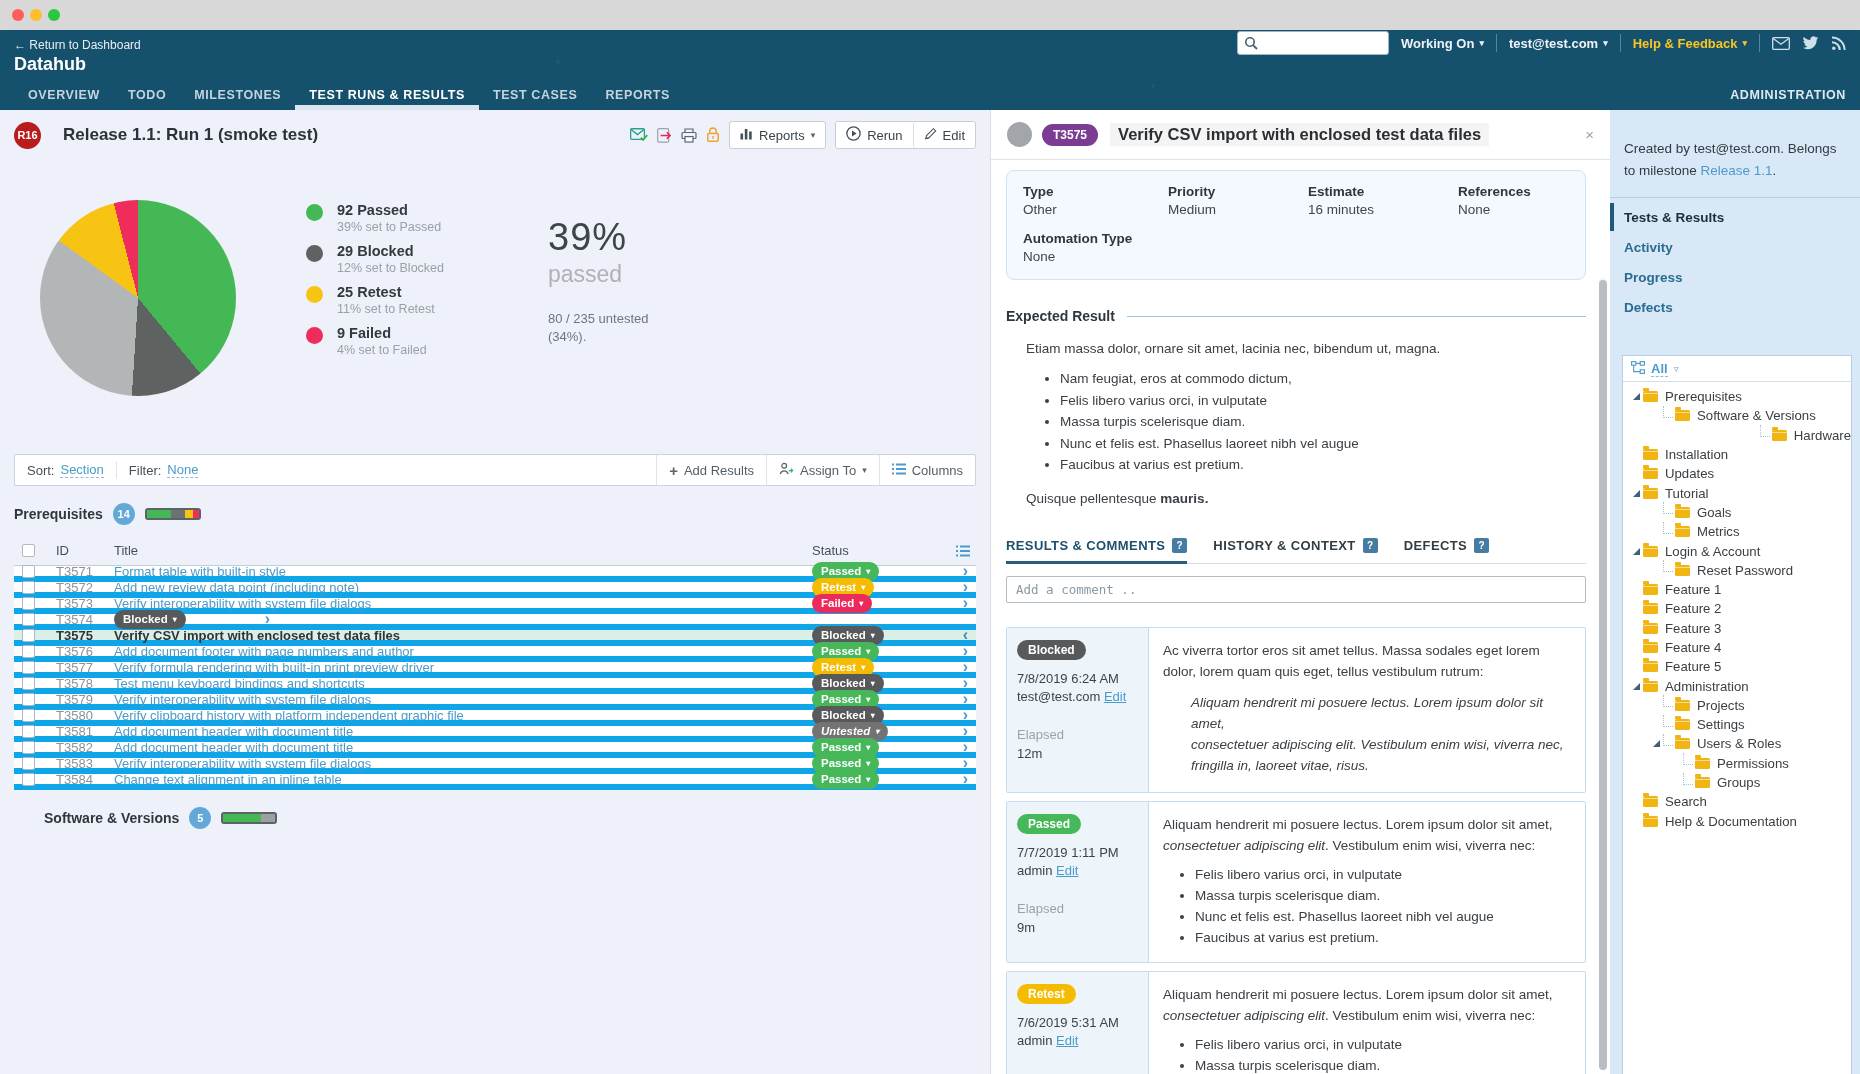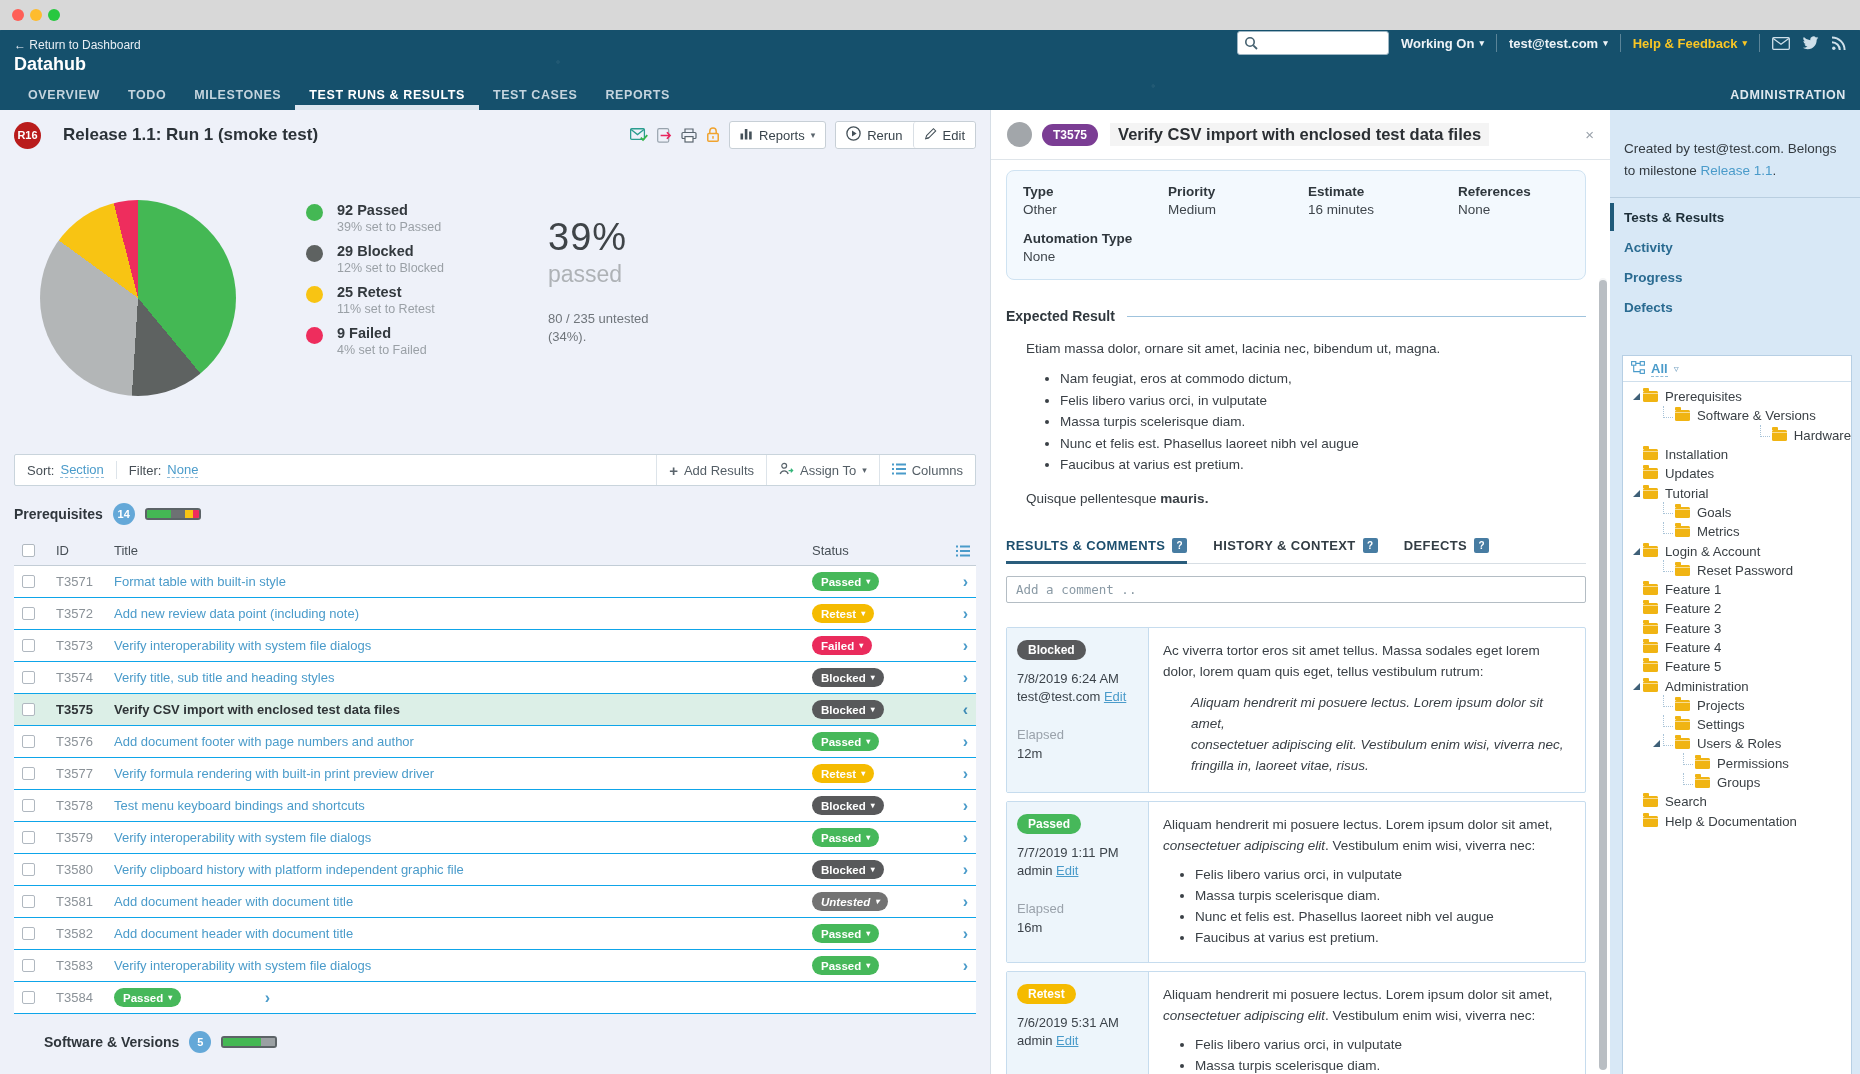--- a/index.html
+++ b/index.html
@@ -95,21 +95,21 @@
 
   
   .ttable { margin:10px 14px 0; }
   .thead { height:30px; display:flex; align-items:center; border-bottom:1px solid #c3cdd6; font-size:13px; color:#474f56; }
   .cb { width:13px; height:13px; border:1px solid #b0b8c0; border-radius:2px; background:#fff; flex:none; cursor:pointer; }
   .col-cb { margin-left:8px; width:34px; display:flex; }
   .col-id { width:58px; }
   .col-title { flex:1; }
   .col-status { width:128px; }
   .col-ic { width:36px; display:flex; justify-content:flex-end; padding-right:6px; }
-  .trow { height:32px; display:flex; align-items:center; background:#fff; border-bottom:1px solid #0ea5e9; font-size:13px; }
+  .trow { height:16px; display:flex; align-items:center; background:#fff; border-bottom:6px solid #0ea5e9; font-size:13px; }
   .trow .tid { width:58px; color:#8b9298; }
   .trow .ttitle { flex:1; color:#4a9bca; cursor:pointer; }
   .trow.selected { background:#dcefe7; }
   .trow.selected .tid, .trow.selected .ttitle { color:#2f3437; font-weight:bold; }
   .pill { display:inline-flex; align-items:center; gap:5px; height:19px; border-radius:10px; padding:0 9px;
     color:#fff; font-size:11.5px; font-weight:bold; cursor:pointer; }
   .pill .caret { font-size:8px; }
   .p-passed { background:#46b85a; } .p-retest { background:#f5bb00; } .p-failed { background:#ea2b5c; }
   .p-blocked { background:#58595b; } .p-untested { background:#737373;font-style:italic; }
   .chev { width:36px; text-align:right; padding-right:8px; color:#4a9bca; font-size:16px; font-weight:bold; cursor:pointer; }
@@ -472,21 +472,20 @@
             <span class="tid">T3573</span>
             <span class="ttitle">Verify interoperability with system file dialogs</span>
             <span class="col-status"><span class="pill p-failed">Failed<span class="caret">▾</span></span></span>
             <span class="chev">›</span>
           </div>
           <div class="trow">
             <span class="col-cb">
               <span class="cb"></span>
             </span>
             <span class="tid">T3574</span>
-            <span class="ttitle">Verify title, sub title and heading styles</span>
             <span class="col-status"><span class="pill p-blocked">Blocked<span class="caret">▾</span></span></span>
             <span class="chev">›</span>
           </div>
           <div class="trow selected">
             <span class="col-cb">
               <span class="cb"></span>
             </span>
             <span class="tid">T3575</span>
             <span class="ttitle">Verify CSV import with enclosed test data files</span>
             <span class="col-status"><span class="pill p-blocked">Blocked<span class="caret">▾</span></span></span>
@@ -562,20 +561,21 @@
             <span class="tid">T3583</span>
             <span class="ttitle">Verify interoperability with system file dialogs</span>
             <span class="col-status"><span class="pill p-passed">Passed<span class="caret">▾</span></span></span>
             <span class="chev">›</span>
           </div>
           <div class="trow">
             <span class="col-cb">
               <span class="cb"></span>
             </span>
             <span class="tid">T3584</span>
+            <span class="ttitle">Change text alignment in an inline table</span>
             <span class="col-status"><span class="pill p-passed">Passed<span class="caret">▾</span></span></span>
             <span class="chev">›</span>
           </div>
         </div>
     </div>
 
     <div class="sec-hdr indent">
       <span class="sec-title">Software &amp; Versions</span>
       <span class="sec-count">5</span>
       <span class="mini-bar" id="software-bar">
@@ -656,21 +656,21 @@
             <div class="r-body">
               <div>Ac viverra tortor eros sit amet tellus. Massa sodales eget lorem dolor, lorem quam quis eget, tellus vestibulum rutrum:</div>
               <div class="r-quote">
                 <div>Aliquam hendrerit mi posuere lectus. Lorem ipsum dolor sit amet,</div>
                 <div>consectetuer adipiscing elit. Vestibulum enim wisi, viverra nec,</div>
                 <div>fringilla in, laoreet vitae, risus.</div>
               </div>
             </div>
           </div>
           <div class="r-entry">
-            <div class="r-left"><span class="rpill p-passed">Passed</span><div class="r-date">7/7/2019 1:11 PM</div><div class="r-author">admin <span class="r-edit">Edit</span></div><div class="r-elapsed-lbl">Elapsed</div><div class="r-elapsed">16m</div></div>
+            <div class="r-left"><span class="rpill p-passed">Passed</span><div class="r-date">7/7/2019 1:11 PM</div><div class="r-author">admin <span class="r-edit">Edit</span></div><div class="r-elapsed-lbl">Elapsed</div><div class="r-elapsed">9m</div></div>
             <div class="r-body">
               <div>Aliquam hendrerit mi posuere lectus. Lorem ipsum dolor sit amet, <i>consectetuer adipiscing elit</i>. Vestibulum enim wisi, viverra nec:</div>
               <ul class="r-list">
                 <li>Felis libero varius orci, in vulputate</li>
                 <li>Massa turpis scelerisque diam.</li>
                 <li>Nunc et felis est. Phasellus laoreet nibh vel augue</li>
                 <li>Faucibus at varius est pretium.</li>
               </ul>
             </div>
           </div>

